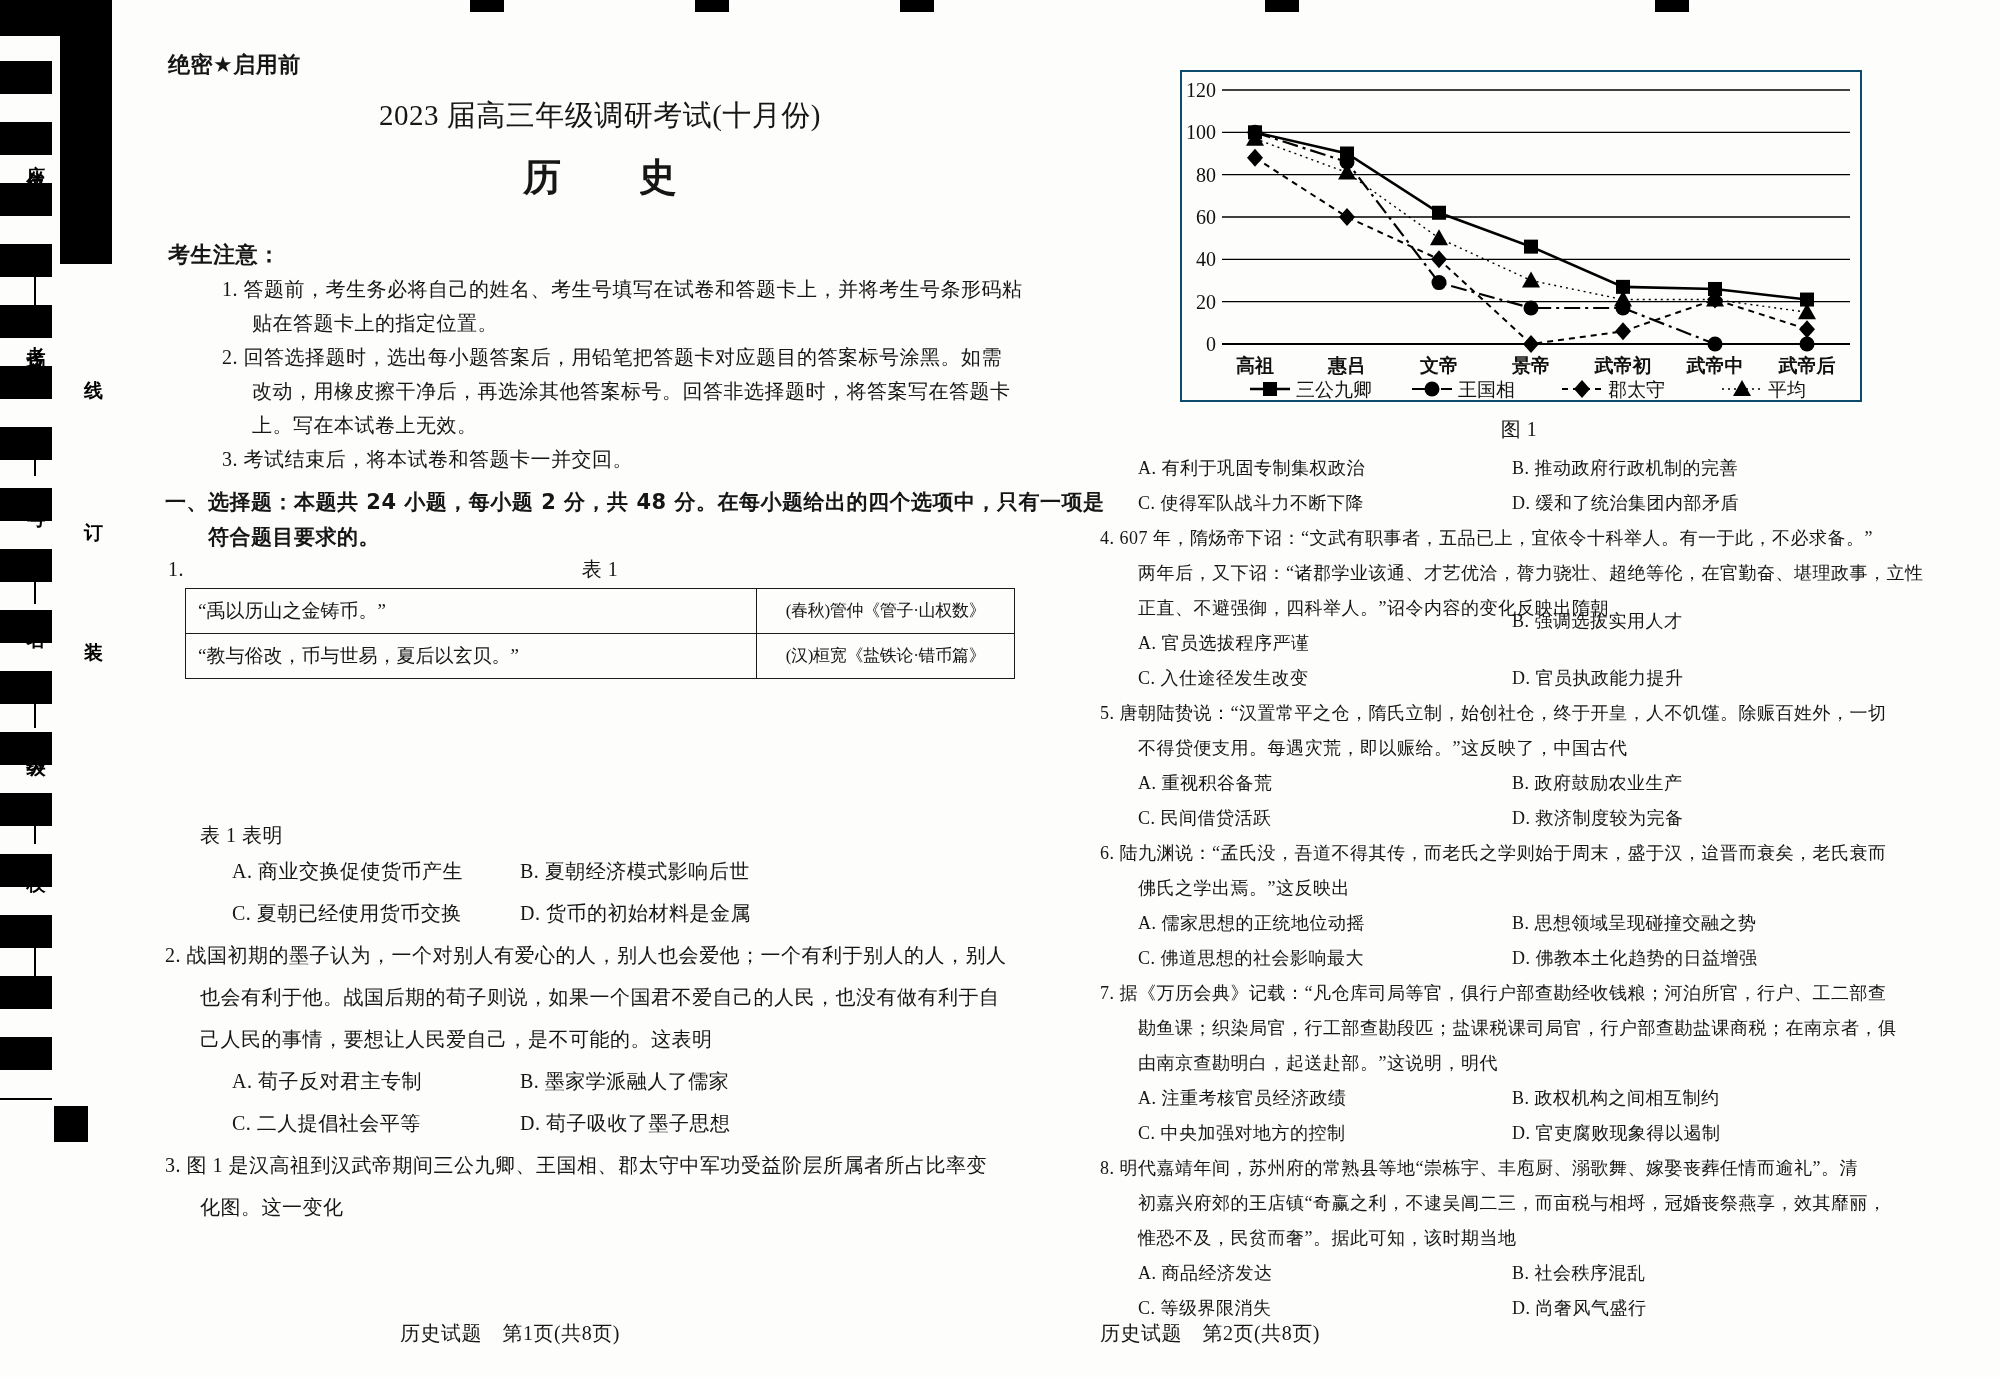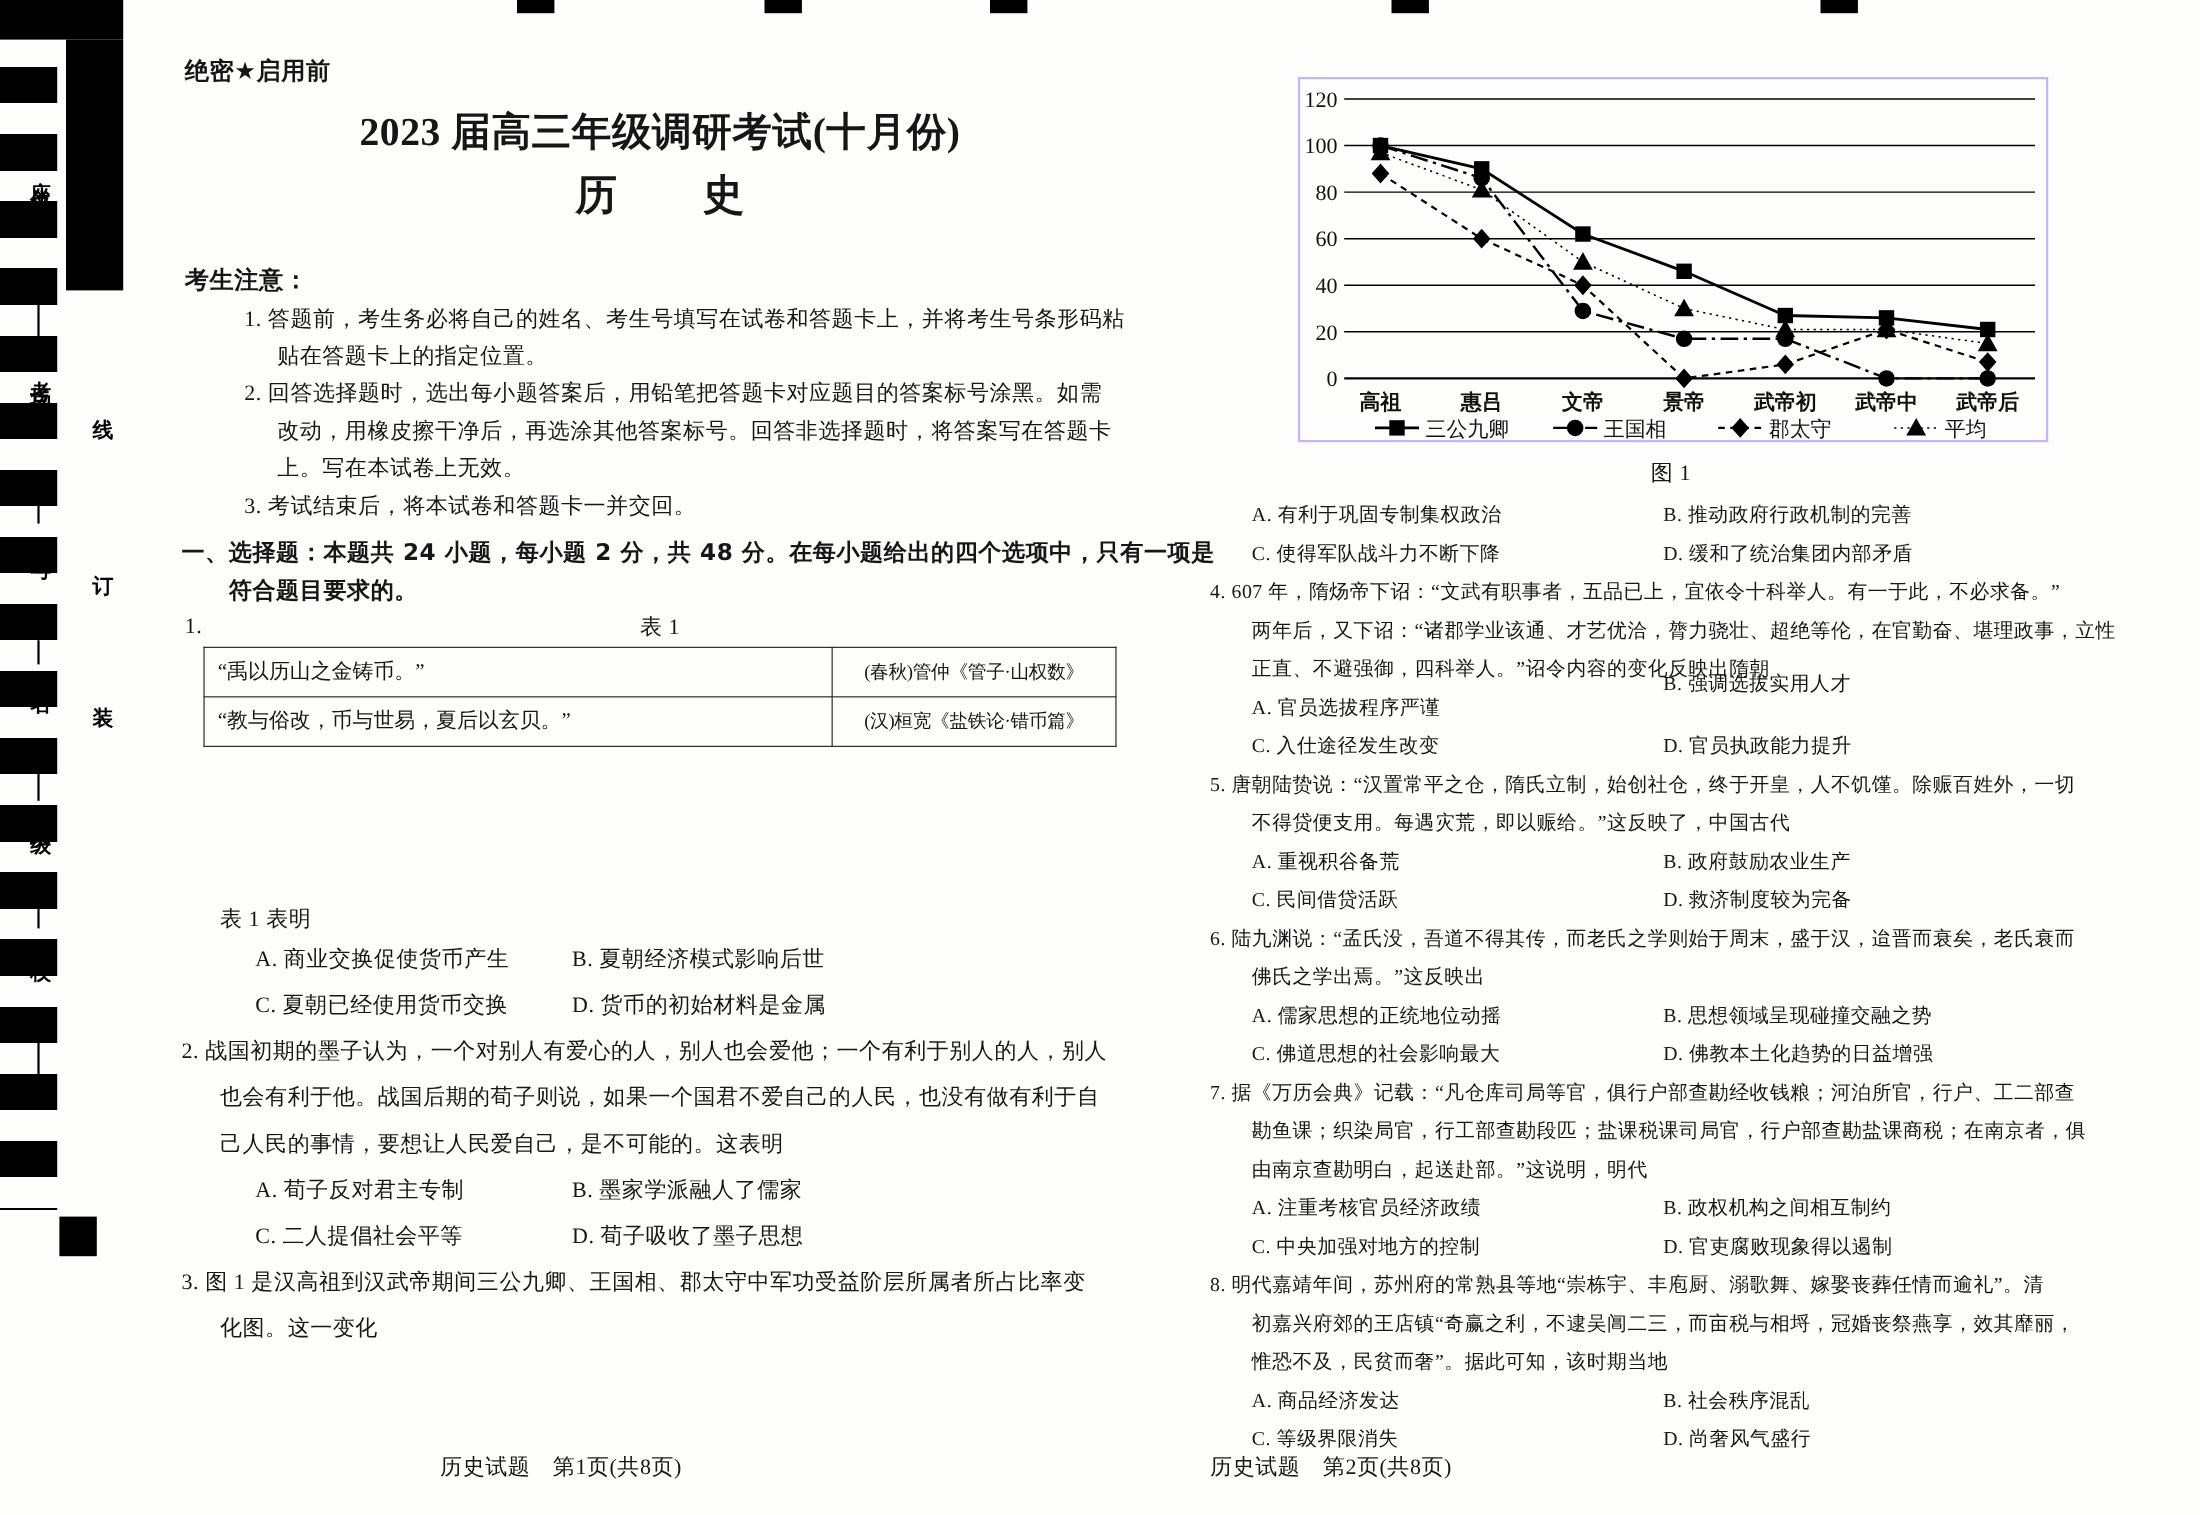--- a/index.html
+++ b/index.html
@@ -30,21 +30,21 @@
   
   .qtable{position:absolute;left:185px;top:588px;width:830px;border-collapse:collapse;}
   .qtable th,.qtable td{border:1.8px solid #1b1b1b;color:#161616;}
   .qtable th{font-size:19px;font-weight:normal;padding:7px 4px;text-align:center;}
   .qtable td{font-size:19px;padding:7px 12px;line-height:30px;}
   .qtable td.src{white-space:nowrap;text-align:center;padding:7px 2px;font-size:17px;letter-spacing:-0.3px;}
   .col-text{width:572px;}
   .col-src{width:258px;}
   
   .chartbox{position:absolute;left:1180px;top:70px;width:678px;height:328px;
-    border:2px solid #c4b5fd;background:#fdfdfc;}
+    border:2px solid #0c4a6e;background:#fdfdfc;}
   .chartbox svg{display:block;}
   svg text{font-family:"Liberation Serif","DejaVu Serif",serif;fill:#111;}
 </style>
 </head>
 <body>
 
 <div class="abs filmstrip"></div>
 <div class="abs corner-block"></div>
 <div class="abs black-bar"></div>
 <div class="abs bottom-mark"></div>
@@ -64,21 +64,21 @@
 <div class="vblank" style="top:680px;height:48px"></div>
 <div class="vtext" style="top:736px">班级</div>
 <div class="vblank" style="top:808px;height:36px"></div>
 <div class="vtext" style="top:850px">学校</div>
 <div class="vblank" style="top:922px;height:70px"></div>
 <div class="bindchar" style="top:378px">线</div>
 <div class="bindchar" style="top:520px">订</div>
 <div class="bindchar" style="top:640px">装</div>
 
 <div class="t b" style="left:168px;top:50px;font-size:22px">绝密★启用前</div>
-<div class="t center" style="left:160px;top:96px;width:880px;font-size:36px;font-weight:bold">2023 届高三年级调研考试(十月份)</div>
+<div class="t center" style="left:160px;top:96px;width:880px;font-size:29px;font-weight:normal">2023 届高三年级调研考试(十月份)</div>
 <div class="t b center" style="left:160px;top:152px;width:880px;font-size:38px">历　　史</div>
 
 <div class="t b" style="left:168px;top:240px;font-size:22px">考生注意：</div>
 <div class="t tl" style="left:222px;top:276px">1. 答题前，考生务必将自己的姓名、考生号填写在试卷和答题卡上，并将考生号条形码粘</div>
 <div class="t tl" style="left:252px;top:310px">贴在答题卡上的指定位置。</div>
 <div class="t tl" style="left:222px;top:344px">2. 回答选择题时，选出每小题答案后，用铅笔把答题卡对应题目的答案标号涂黑。如需</div>
 <div class="t tl" style="left:252px;top:378px">改动，用橡皮擦干净后，再选涂其他答案标号。回答非选择题时，将答案写在答题卡</div>
 <div class="t tl" style="left:252px;top:412px">上。写在本试卷上无效。</div>
 <div class="t tl" style="left:222px;top:446px">3. 考试结束后，将本试卷和答题卡一并交回。</div>
 

